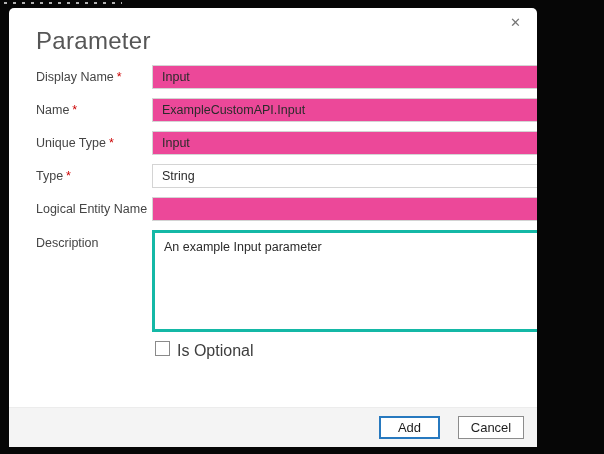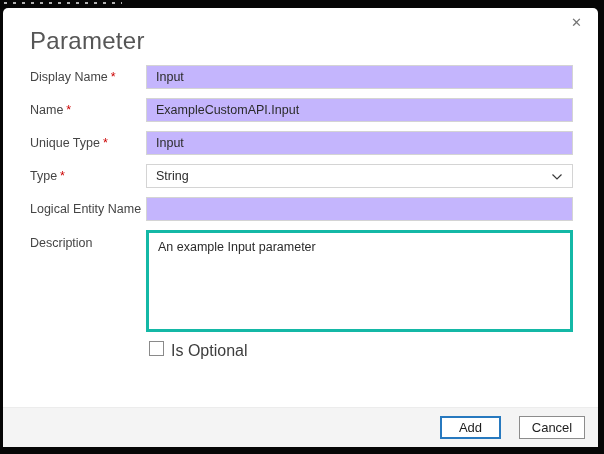--- a/index.html
+++ b/index.html
@@ -9,21 +9,21 @@
     position:relative;
     font-family:"Liberation Sans", sans-serif;
     overflow:hidden;
   }
   .remnant-strip {
     position:absolute; left:4px; top:2px; width:118px; height:2px;
     background:repeating-linear-gradient(90deg,#cfcfcf 0 3px, transparent 3px 9px);
     opacity:.85;
   }
   .dialog {
-    position:absolute; left:3px; top:8px; width:595px; height:439px;
+    position:absolute; left:9px; top:8px; width:528px; height:439px;
     background:#ffffff;
     border-radius:5px 5px 0 0;
     overflow:hidden;
   }
   .dialog-title {
     position:absolute; left:27px; top:19px;
     font-size:24px; font-weight:300; color:#565656; letter-spacing:.3px;
   }
   .close-btn {
     position:absolute; right:10px; top:4px;
@@ -31,21 +31,21 @@
     line-height:1;
   }
   .field-label {
     position:absolute; left:27px;
     font-size:12.5px; color:#454545; white-space:nowrap;
   }
   .req { color:#cc0000; margin-left:3px; }
   .tbox {
     position:absolute; left:143px; width:427px; height:24px;
     box-sizing:border-box;
-    border:1px solid #d4d4d4; background:#c4b5fd;
+    border:1px solid #d4d4d4; background:#ec4899;
     font-family:"Liberation Sans", sans-serif;
     font-size:12.5px; color:#2b2b2b;
     padding:0 9px; outline:none;
   }
   .selbox {
     position:absolute; left:143px; width:427px; height:24px;
     box-sizing:border-box;
     border:1px solid #d4d4d4; background:#fff;
     font-size:12.5px; color:#2b2b2b;
     display:flex; align-items:center;

